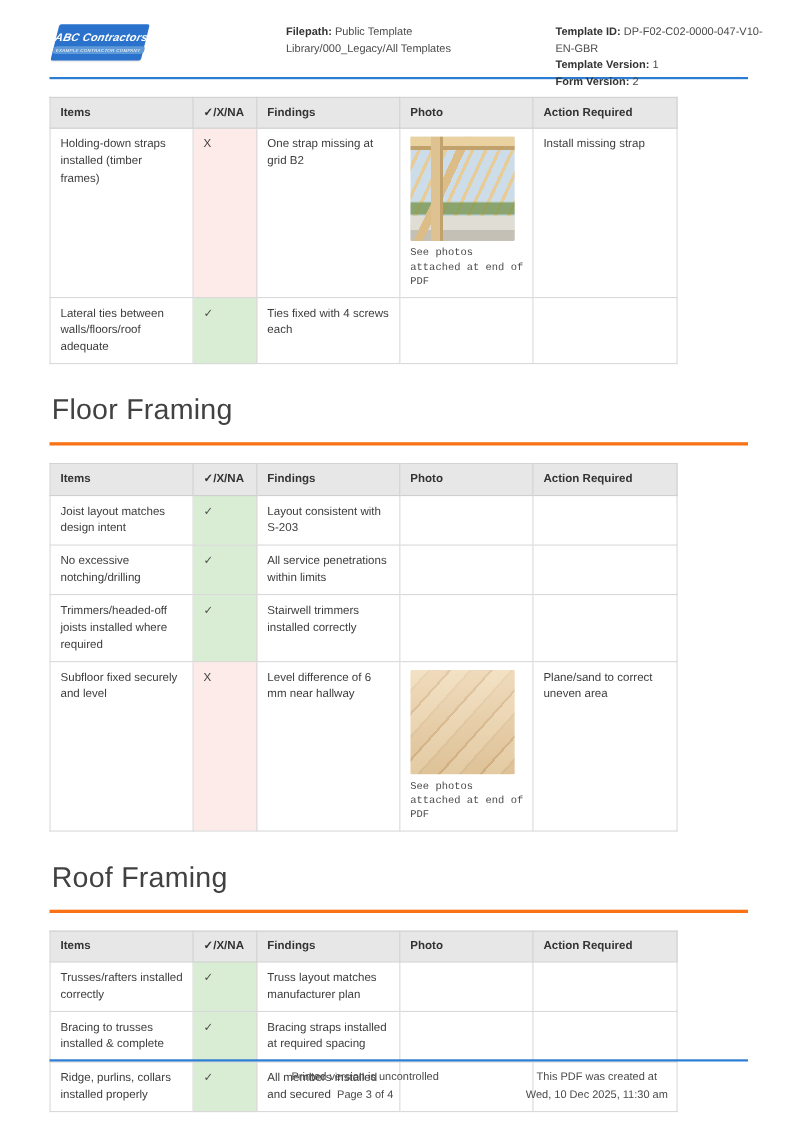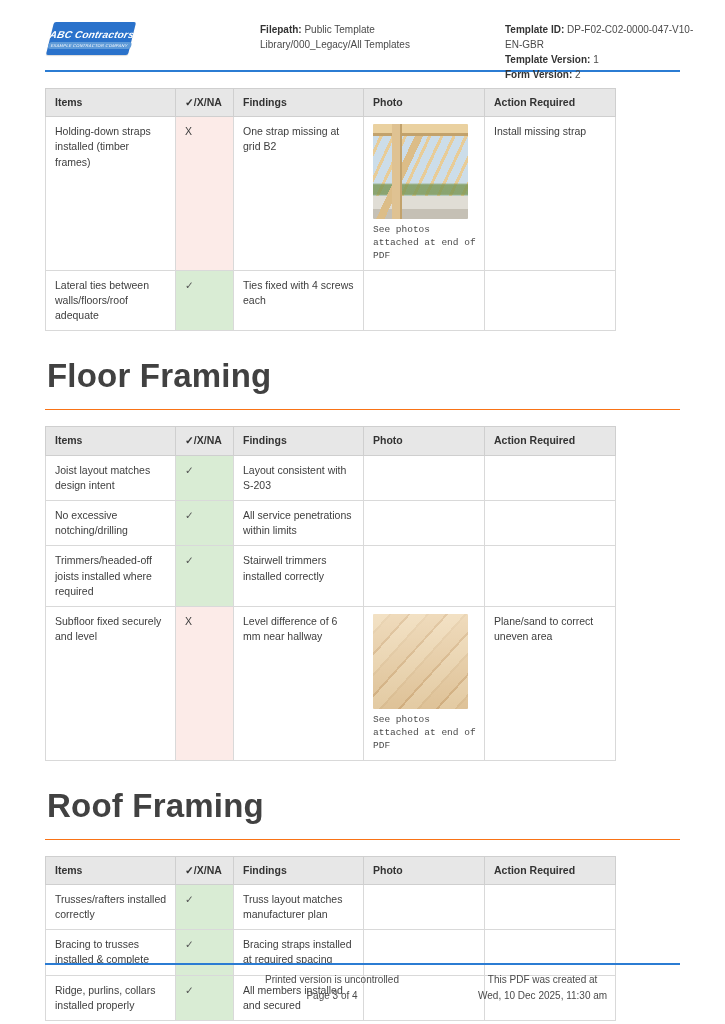--- a/index.html
+++ b/index.html
@@ -25,23 +25,23 @@
   }
   .meta { position:absolute; top:0; font-size:10px; line-height:1.5; color:#4a4a4a; }
   .meta b { color:#333; }
   .meta.filepath { left:215px; width:175px; }
   .meta.tpl { left:460px; width:205px; }
   .rule { border-top:2px solid #2b7cd3; width:635px; }
   .header-rule { margin-top:8px; }
 
   
   .section-title {
-    font-size:33px; font-weight:700; color:#414141; letter-spacing:.2px;
+    font-size:26px; font-weight:400; color:#414141; letter-spacing:.2px;
     margin:26px 0 0 0; padding:0 0 14px 2px;
-    border-bottom:1px solid #f97316; width:635px;
+    border-bottom:3px solid #f97316; width:635px;
   }
   table.checklist {
     border-collapse:collapse; table-layout:fixed; width:570px; margin-top:16px;
     font-size:10.5px; line-height:1.45;
   }
   table.checklist th, table.checklist td {
     border:1px solid #d9d9d9; vertical-align:top; text-align:left;
     padding:7px 8px 7px 9px; word-wrap:break-word;
   }
   table.checklist thead th {

